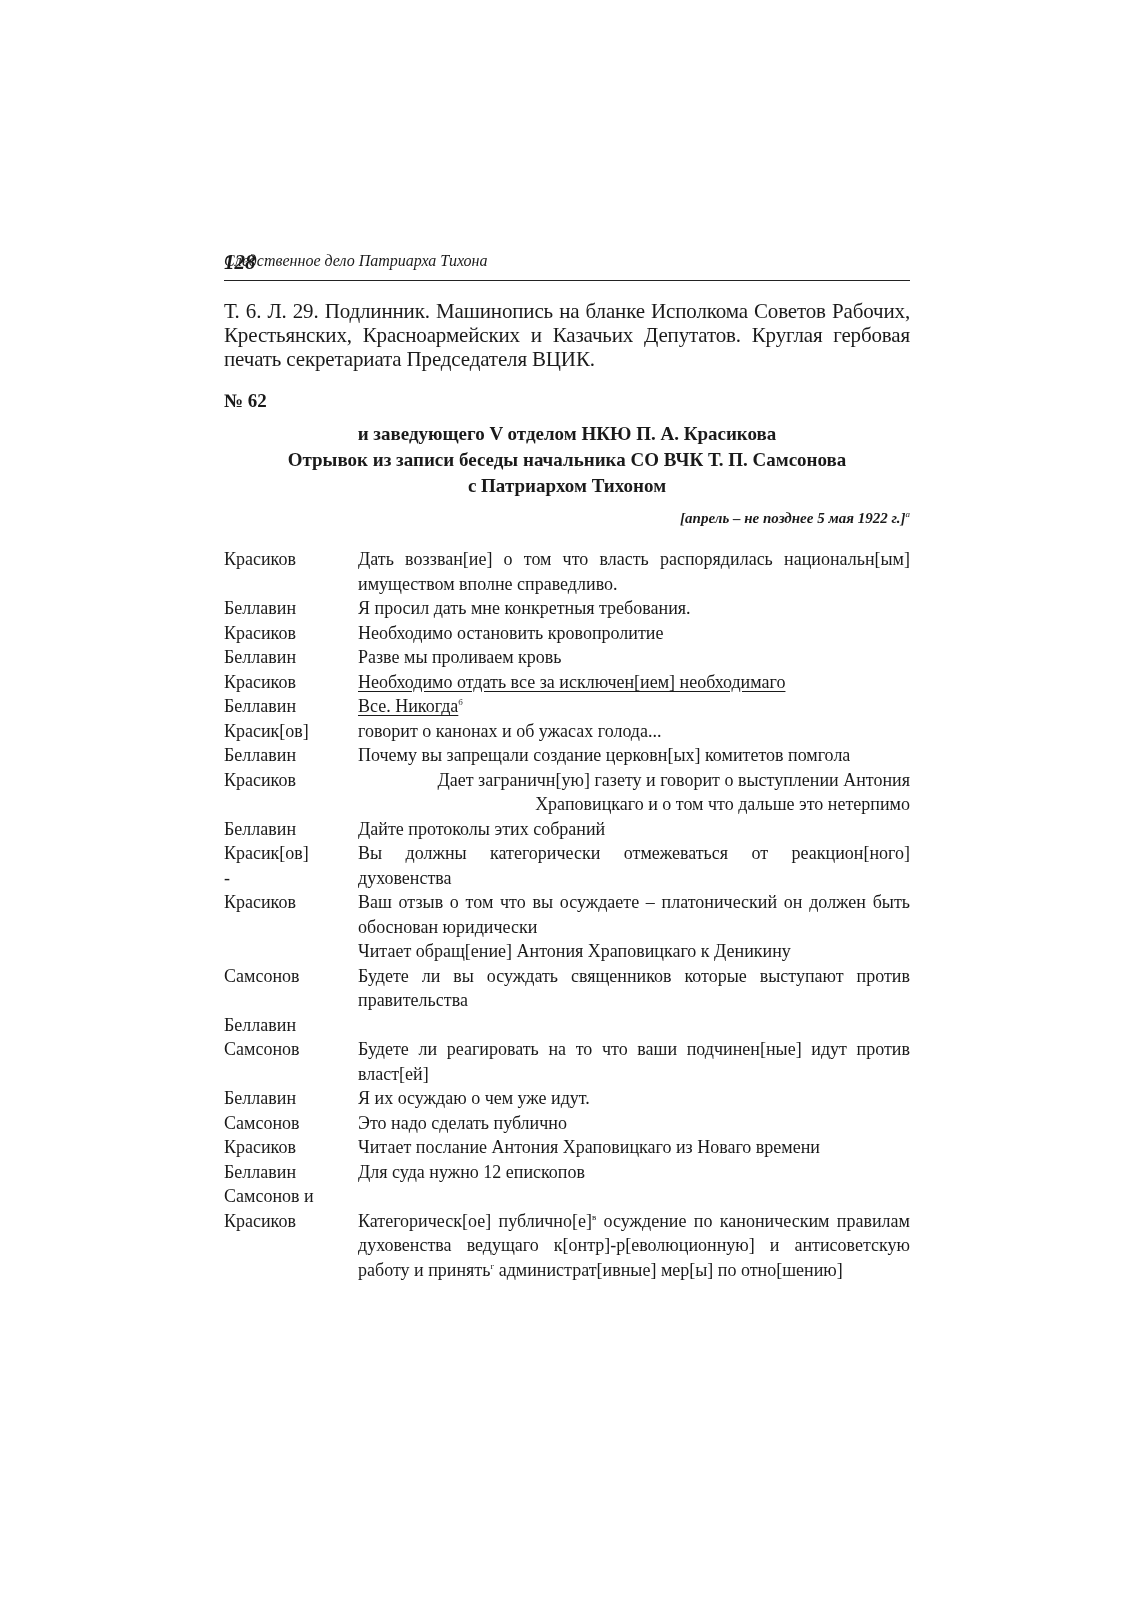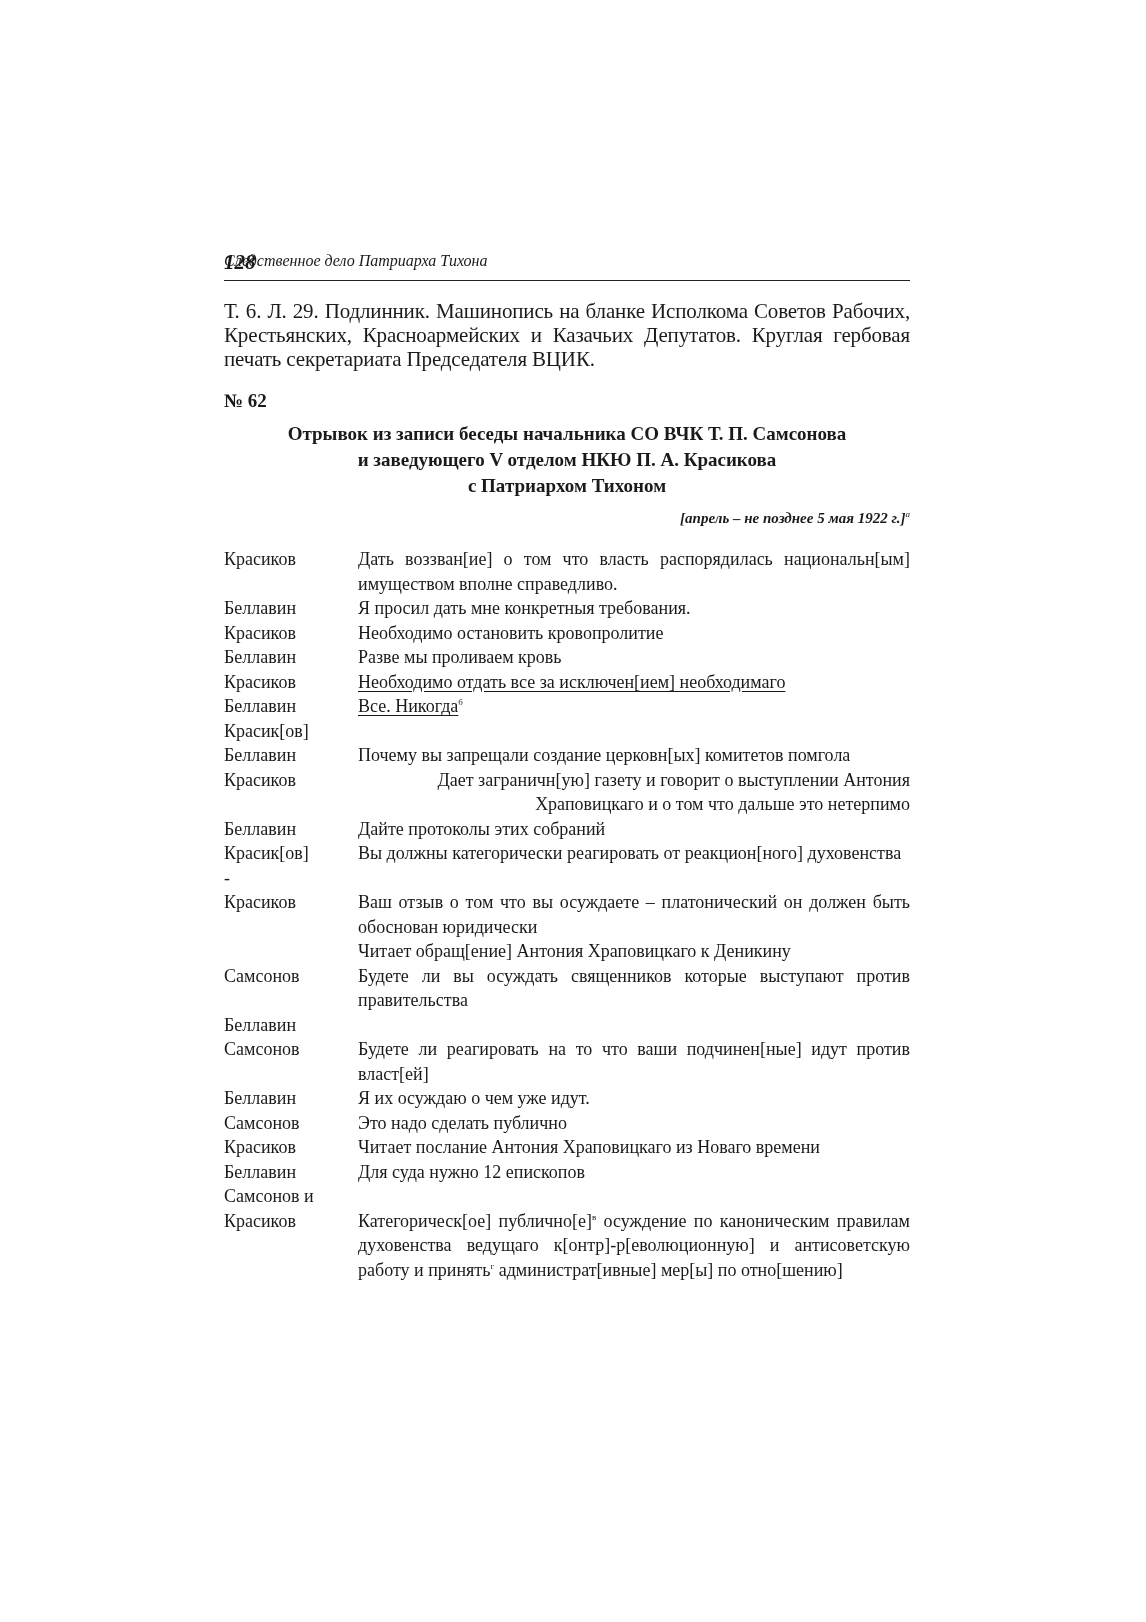--- a/index.html
+++ b/index.html
@@ -30,22 +30,22 @@
 <div class="header">
   <span class="page-num">128</span>
   <div class="running-title">Следственное дело Патриарха Тихона</div>
 </div>
 
 <div class="source-note">Т. 6. Л. 29. Подлинник. Машинопись на бланке Исполкома Советов Рабочих, Крестьянских, Красноармейских и Казачьих Депутатов. Круглая гербовая печать секретариата Председателя ВЦИК.</div>
 
 <div class="doc-number">№ 62</div>
 
 <div class="doc-title">
+  <div>и заведующего V отделом НКЮ П. А. Красикова</div>
   <div>Отрывок из записи беседы начальника СО ВЧК Т. П. Самсонова</div>
-  <div>и заведующего V отделом НКЮ П. А. Красикова</div>
   <div>с Патриархом Тихоном</div>
 </div>
 
 <div class="doc-date"><span>[апрель – не позднее 5 мая 1922 г.]</span><sup>а</sup></div>
 
 <div class="transcript">
   <div class="row">
       <div class="speaker">Красиков</div>
       <div class="content">Дать воззван[ие] о том что власть распорядилась национальн[ым] имуществом вполне справедливо.</div>
     </div>
@@ -64,36 +64,37 @@
   <div class="row">
       <div class="speaker">Красиков</div>
       <div class="content"><span class="u">Необходимо отдать все за исключен[ием] необходимаго</span></div>
     </div>
   <div class="row">
       <div class="speaker">Беллавин</div>
       <div class="content"><span class="u">Все. Никогда</span><sup>б</sup></div>
     </div>
   <div class="row">
       <div class="speaker">Красик[ов]</div>
+      <div class="content">говорит о канонах и об ужасах голода...</div>
     </div>
   <div class="row">
       <div class="speaker">Беллавин</div>
       <div class="content">Почему вы запрещали создание церковн[ых] комитетов помгола</div>
     </div>
   <div class="row">
       <div class="speaker">Красиков</div>
       <div class="content" style="text-align:right">Дает заграничн[ую] газету и говорит о выступлении Антония Храповицкаго и о том что дальше это нетерпимо</div>
     </div>
   <div class="row">
       <div class="speaker">Беллавин</div>
       <div class="content">Дайте протоколы этих собраний</div>
     </div>
   <div class="row">
       <div class="speaker" style="width:124px;margin-right:10px;white-space:normal;word-spacing:40px">Красик[ов] -</div>
-      <div class="content">Вы должны категорически реагировать от реакцион[ного] духовенства</div>
+      <div class="content">Вы должны категорически отмежеваться от реакцион[ного] духовенства</div>
     </div>
   <div class="row">
       <div class="speaker">Красиков</div>
       <div class="content">Ваш отзыв о том что вы осуждаете – платонический он должен быть обоснован юридически</div>
     </div>
   <div class="row">
       <div class="speaker"></div>
       <div class="content">Читает обращ[ение] Антония Храповицкаго к Деникину</div>
     </div>
   <div class="row">

